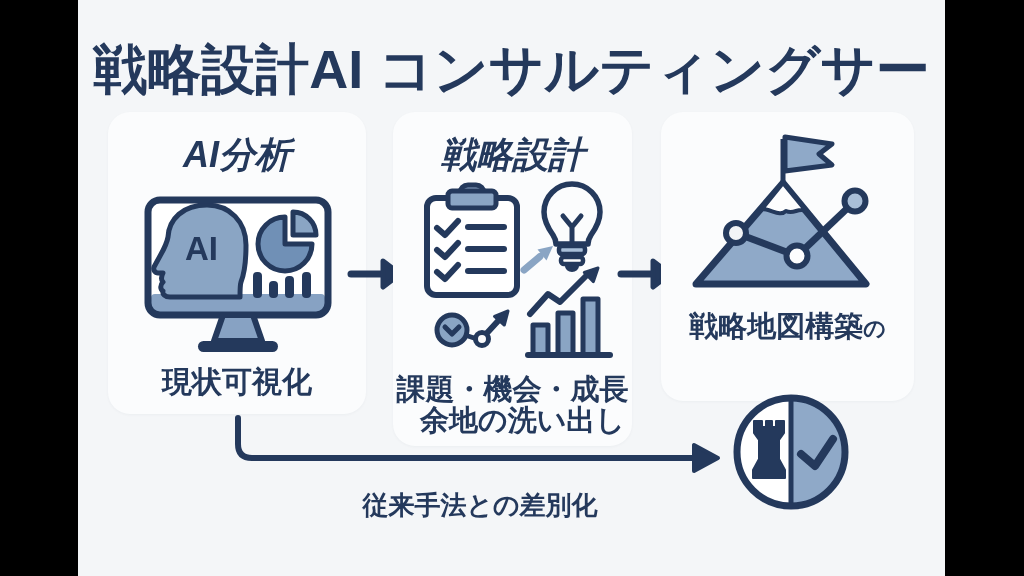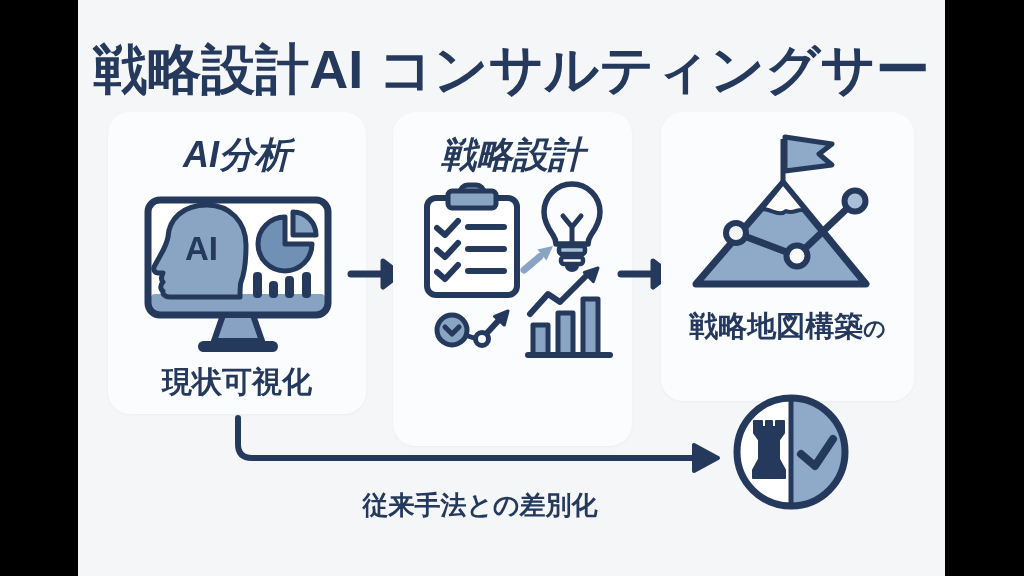--- a/index.html
+++ b/index.html
@@ -95,20 +95,22 @@
 
     <svg class="abs" style="left:448px;top:266px;" width="88" height="94" viewBox="0 0 88 94">
       <rect x="7" y="59" width="15" height="30" fill="#8aa5c4" stroke="#24395c" stroke-width="5" stroke-linejoin="round"></rect>
       <rect x="32" y="47" width="15" height="42" fill="#8aa5c4" stroke="#24395c" stroke-width="5" stroke-linejoin="round"></rect>
       <rect x="57" y="33" width="15" height="56" fill="#8aa5c4" stroke="#24395c" stroke-width="5" stroke-linejoin="round"></rect>
       <line x1="2" y1="89" x2="84" y2="89" stroke="#24395c" stroke-width="6" stroke-linecap="round"></line>
       <path d="M4 48 L22 28 L34 36 L60 10" stroke="#24395c" stroke-width="6" fill="none" stroke-linecap="round" stroke-linejoin="round"></path>
       <polygon points="72,2 67.4,15.6 58.3,6.5" fill="#24395c" stroke="#24395c" stroke-width="3" stroke-linejoin="round"></polygon>
     </svg>
 
+    <div class="abs txt caption" style="left:315px;top:374px;width:239px;">課題・機会・成長</div>
+    <div class="abs txt caption" style="left:325px;top:405px;width:239px;">余地の洗い出し</div>
 
     <svg class="abs" style="left:540px;top:254px;" width="56" height="40" viewBox="0 0 56 40">
       <line x1="3" y1="20" x2="36" y2="20" stroke="#24395c" stroke-width="7" stroke-linecap="round"></line>
       <path d="M35 7 L52 20 L35 33 Z" fill="#24395c" stroke="#24395c" stroke-width="5" stroke-linejoin="round"></path>
     </svg>
 
     <div class="panel" style="left:583px;top:112px;width:253px;height:289px;"></div>
 
     <svg class="abs" style="left:612px;top:133px;" width="180" height="156" viewBox="0 0 180 156">
       <path d="M93 50 L176 151 L6 151 Z" fill="#8fa9c8" stroke="#24395c" stroke-width="7" stroke-linejoin="round"></path>

